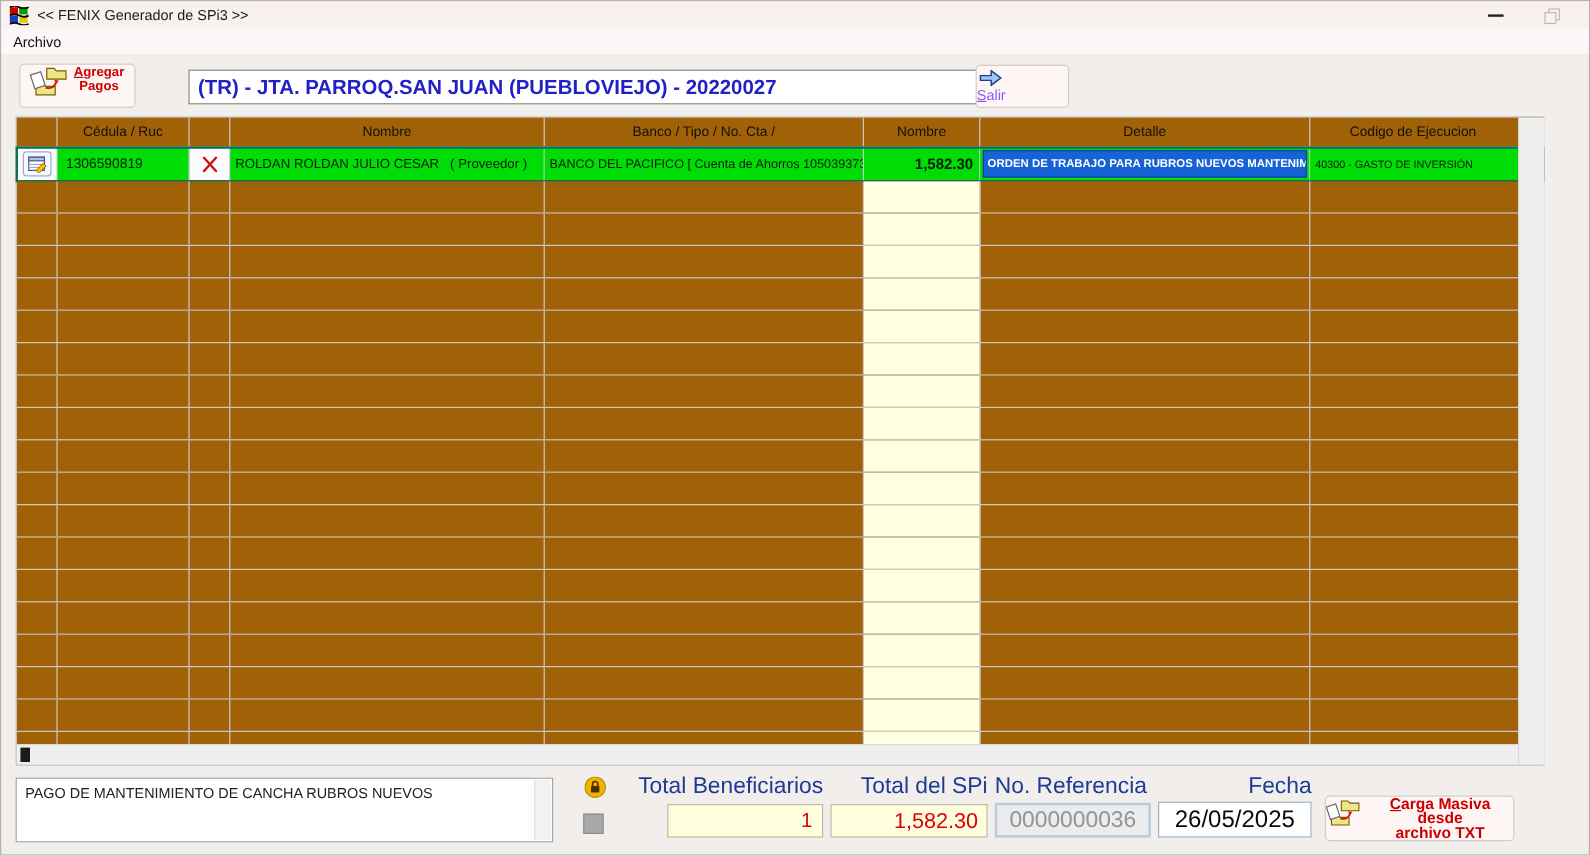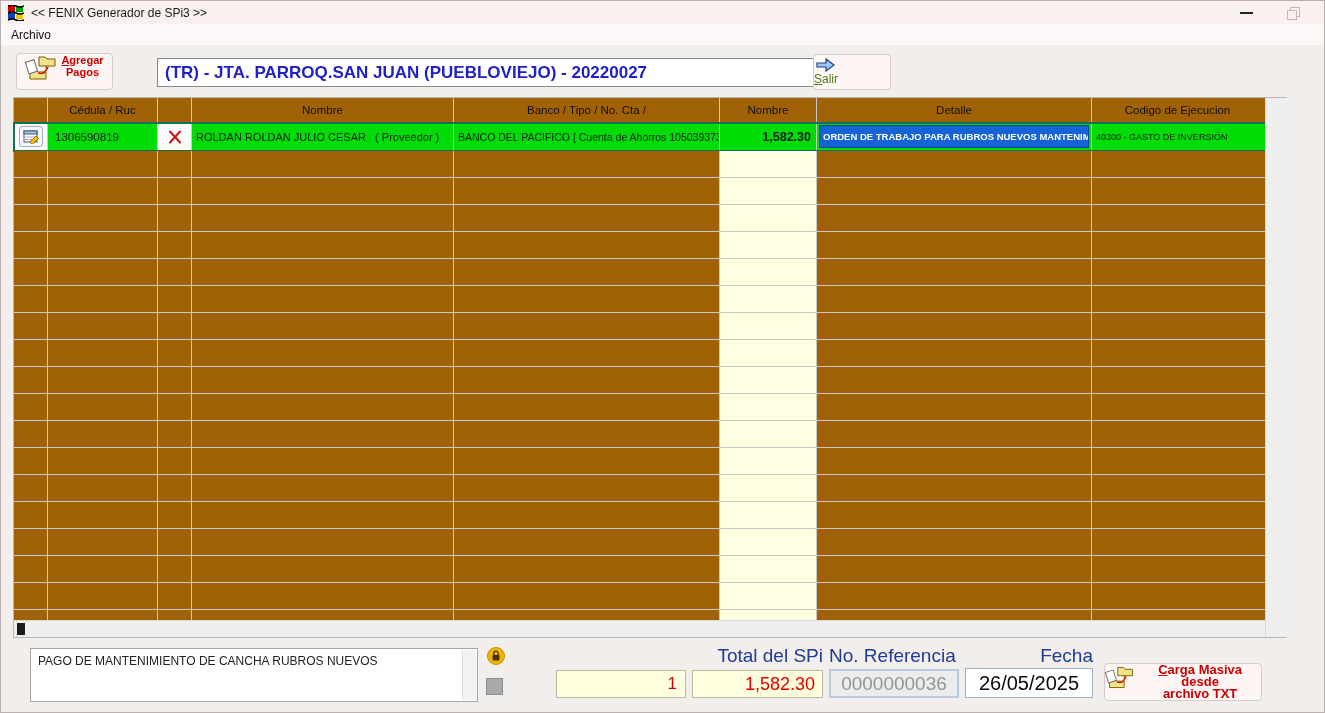--- a/index.html
+++ b/index.html
@@ -29,21 +29,21 @@
   
   .tool-btn { position:absolute; background:#fdf6f5; border:1px solid #d6cbc9;
     border-radius:4px; display:flex; align-items:flex-start; justify-content:center; cursor:default; }
   .btn-agregar { left:15px; top:52px; width:97px; height:37px; gap:4px; }
   .btn-label-red { color:#cc0000; font-weight:bold; font-size:11px; line-height:12px; text-align:center; }
   .u-first::first-letter { text-decoration:underline; }
   .entity-field { position:absolute; left:120px; top:57px; width:675px; height:29px;
     background:#fff; border:1px solid #8a8a8a; display:flex; align-items:center;
     font-size:17px; font-weight:bold; color:#2121c8; padding-left:7px; white-space:nowrap; overflow:hidden;margin-left:36px; }
   .btn-salir { left:812px; top:53px; width:78px; height:36px; flex-direction:column; gap:0px; }
-  .btn-salir .lbl { font-size:12px; color:#4d7c0f; }
+  .btn-salir .lbl { font-size:12px; color:#8b5cf6; }
   
   .grid { position:absolute; left:12px; top:96px; width:1274px; height:541px;
     background:#fff; border:1px solid #b6b6b6; }
   .grow { display:flex; border-bottom:1px solid #c9c9c9; background:#a16207; }
   .cell { border-right:1px solid #c9c9c9; height:100%; overflow:hidden; }
   .c0{width:34px}.c1{width:110px}.c2{width:34px}.c3{width:262px}
   .c4{width:266px}.c5{width:97px}.c6{width:275px}.c7{width:171px;border-right:none}
   .ghead { height:25px; }
   .hcell { display:flex; align-items:center; justify-content:center;
     font-size:11.5px; color:#111; }
@@ -65,21 +65,21 @@
   .grow.empty { height:27px; }
   .cell.valor { background:#ffffe1; }
   #empty-rows { position:absolute; left:0; top:53px; width:1251px; height:471px; overflow:hidden; }
   .vscroll { position:absolute; left:1251px; top:0; width:22px; height:539px;
     background:#efefef; border-left:1px solid #d8d8d8; }
   .hscroll { position:absolute; left:0; top:522px; width:1251px; height:17px;
     background:#efefef; border-top:1px solid #dadada; }
   .hthumb { position:absolute; left:3px; top:2px; width:8px; height:12px; background:#1c1c1c; }
   
   .concept-box { position:absolute; left:12px; top:647px; width:448px; height:54px;
-    background:#fff; border:1px solid #a6a6a6;margin-left:17px; }
+    background:#fff; border:1px solid #a6a6a6; }
   .concept-text { position:absolute; left:7px; top:5px; right:20px; font-size:12px; color:#222; }
   .concept-scroll { position:absolute; right:1px; top:1px; bottom:1px; width:14px;
     background:#f2f2f2; border-left:1px solid #e0e0e0; }
   .lock-wrap { position:absolute; left:486px; top:646px; width:18px; height:18px; }
   .gray-square { position:absolute; left:485px; top:677px; width:17px; height:17px;
     background:#a9a9a9; border:1px solid #8c8c8c; }
   .f-label { position:absolute; top:644px; font-size:19px; color:#1e3c96; font-weight:500; white-space:nowrap; }
   .lbl-benef { left:500px; width:185px; text-align:right; }
   .lbl-spi   { left:660px; width:162px; text-align:right; }
   .lbl-ref   { left:828px; }
@@ -383,20 +383,21 @@
 
   <div class="lock-wrap">
     <svg width="18" height="18" viewBox="0 0 18 18">
       <circle cx="9" cy="9" r="8.5" fill="#f0b400" stroke="#c68f00"></circle>
       <rect x="5.5" y="8" width="7" height="5.5" rx="0.8" fill="#4a3200"></rect>
       <path d="M6.8 8 v-1.6 a2.2 2.2 0 0 1 4.4 0 v1.6" fill="none" stroke="#4a3200" stroke-width="1.3"></path>
     </svg>
   </div>
   <div class="gray-square"></div>
 
+  <div class="f-label lbl-benef">Total Beneficiarios</div>
   <div class="f-field fld-benef">1</div>
 
   <div class="f-label lbl-spi">Total del SPi</div>
   <div class="f-field fld-spi">1,582.30</div>
 
   <div class="f-label lbl-ref">No. Referencia</div>
   <div class="f-field fld-ref">0000000036</div>
 
   <div class="f-label lbl-fecha">Fecha</div>
   <div class="f-field fld-fecha">26/05/2025</div>

